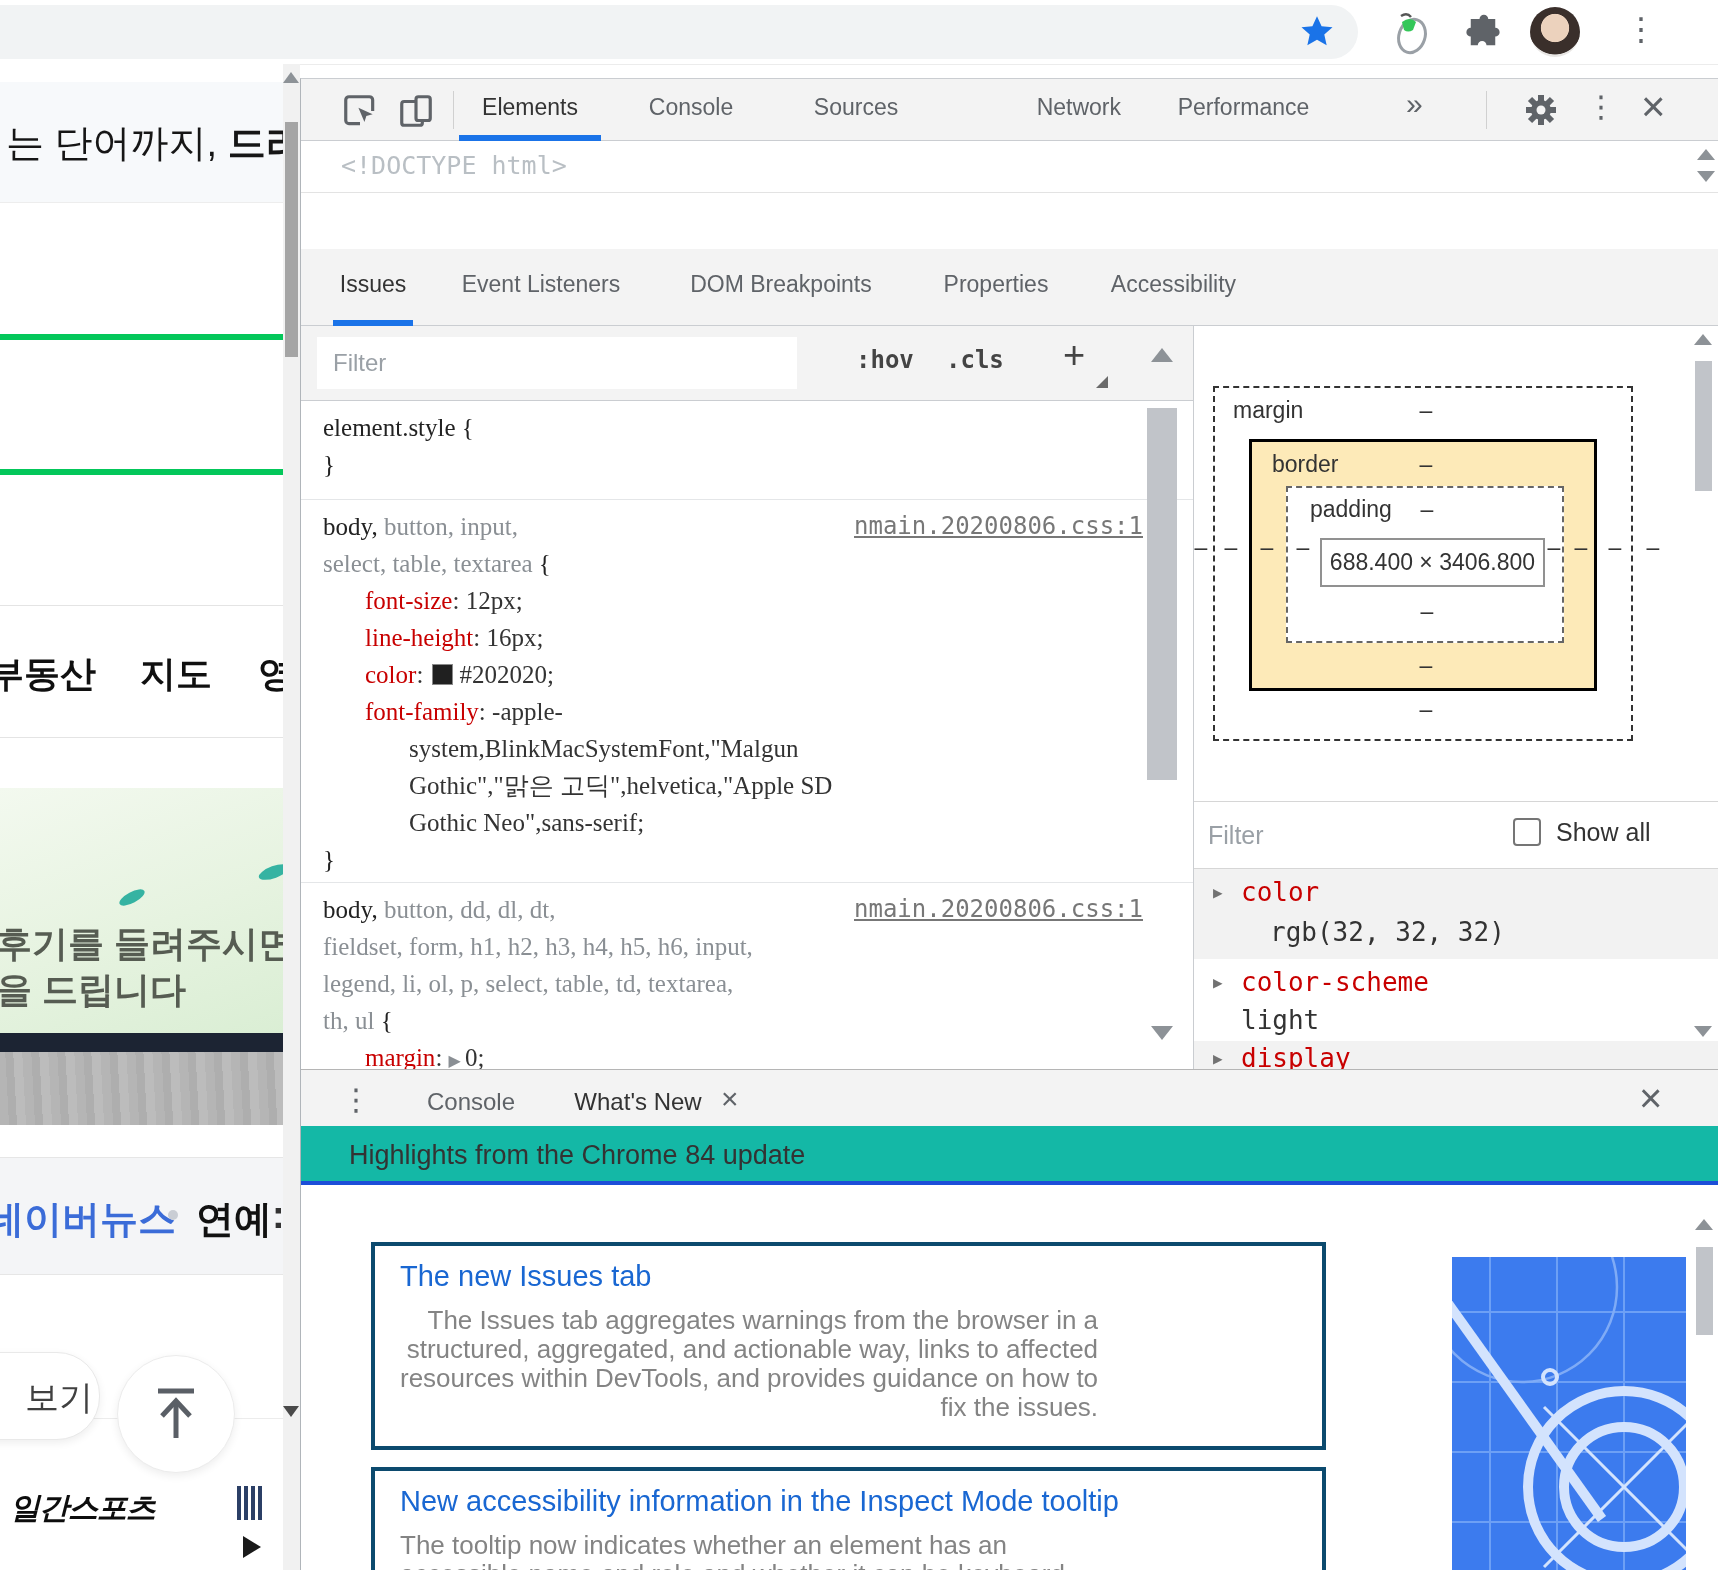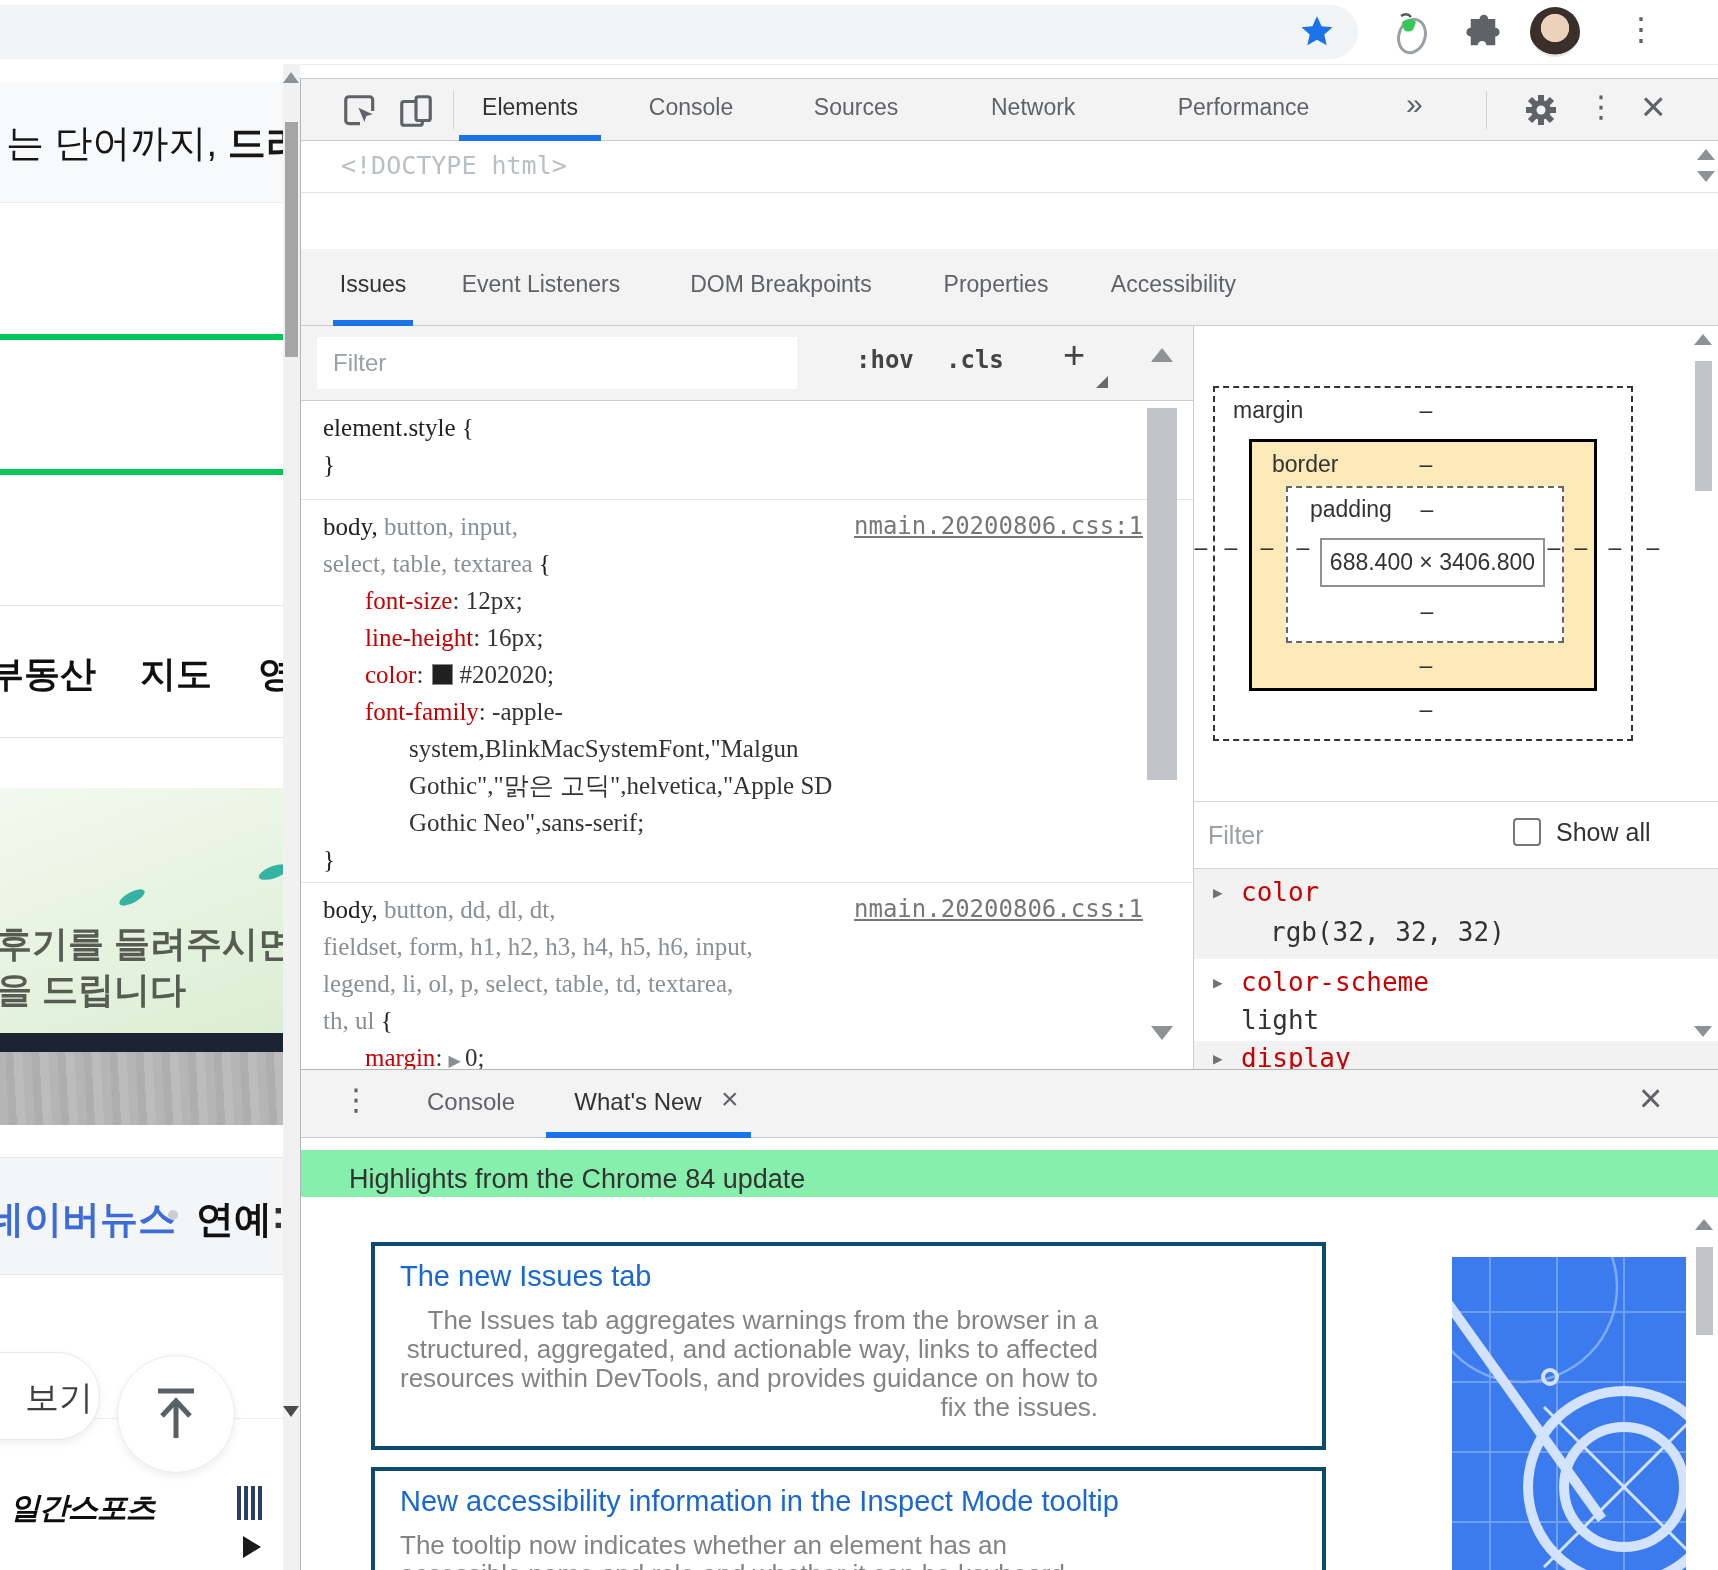--- a/index.html
+++ b/index.html
@@ -111,21 +111,21 @@
       <path fill="#5f6368" d="M11 10l9 4-4 1.2L14.8 19z"></path>
     </svg>
     <svg class="a" style="left:96px;top:13px;" width="38" height="38" viewBox="0 0 24 24">
       <rect x="3" y="6" width="13" height="15" rx="1.5" fill="none" stroke="#5f6368" stroke-width="2"></rect>
       <rect x="12" y="3" width="9" height="15" rx="1.5" fill="#f3f3f3" stroke="#5f6368" stroke-width="2"></rect>
     </svg>
     <div class="a" style="left:152px;top:12px;width:1px;height:38px;background:#d0d0d0;"></div>
     <div class="a tab active" style="left:158px;top:15px;width:142px;text-align:center;">Elements</div>
     <div class="a tab" style="left:330px;top:15px;width:120px;text-align:center;">Console</div>
     <div class="a tab" style="left:495px;top:15px;width:120px;text-align:center;">Sources</div>
-    <div class="a tab" style="left:690px;top:15px;width:130px;text-align:left;">Network</div>
+    <div class="a tab" style="left:690px;top:15px;width:130px;text-align:right;">Network</div>
     <div class="a tab" style="left:855px;top:15px;width:175px;text-align:center;">Performance</div>
     <div class="a" style="left:1105px;top:8px;font-size:30px;color:#5f6368;">»</div>
     <div class="a" style="left:1185px;top:12px;width:1px;height:38px;background:#d0d0d0;"></div>
     <svg class="a" style="left:1222px;top:13px;" width="36" height="36" viewBox="0 0 36 36">
       <g stroke="#5f6368" stroke-width="6">
         <line x1="18" y1="3" x2="18" y2="33"></line>
           <line x1="3" y1="18" x2="33" y2="18"></line>
         <line x1="7" y1="7" x2="29" y2="29"></line>
           <line x1="29" y1="7" x2="7" y2="29"></line>
       </g>
@@ -256,21 +256,21 @@
 
   <div class="a" style="left:0;top:990px;width:1418px;height:502px;background:#fff;border-top:1px solid #b5b5b5;box-sizing:border-box;">
     <div class="a" style="left:0;top:0;width:1418px;height:68px;background:#f3f3f3;border-bottom:1px solid #cacdd1;box-sizing:border-box;">
       <span class="a" style="left:40px;top:12px;font-size:30px;color:#5f6368;">⋮</span>
       <span class="a tab" style="left:110px;top:18px;width:120px;font-size:24px;text-align:center;">Console</span>
       <span class="a tab active" style="left:262px;top:18px;width:150px;font-size:24px;text-align:center;">What's New</span>
       <span class="a" style="left:420px;top:12px;font-size:30px;color:#5f6368;">×</span>
       <div class="a underline" style="left:245px;top:62px;width:205px;"></div>
       <span class="a" style="left:1338px;top:6px;font-size:40px;color:#5f6368;">×</span>
     </div>
-    <div class="a" style="left:0;top:80px;width:1418px;height:59px;background:#86efac;border-bottom:6px solid #1d4ed8;box-sizing:border-box;">
+    <div class="a" style="left:0;top:56px;width:1418px;height:59px;background:#14b8a6;border-bottom:4px solid #1d4ed8;box-sizing:border-box;">
       <span class="a" style="left:48px;top:14px;font-size:27px;color:#333;">Highlights from the Chrome 84 update</span>
     </div>
     <div class="a" style="left:0;top:127px;width:1418px;height:375px;overflow:hidden;background:#fff;">
       <div class="a card" style="left:70px;top:45px;width:955px;height:208px;box-sizing:border-box;">
         <div class="a card-title" style="left:25px;top:14px;">The new Issues tab</div>
         <div class="a card-body" style="left:25px;top:60px;text-align:right;">
           <div>The Issues tab aggregates warnings from the browser in a</div>
           <div>structured, aggregated, and actionable way, links to affected</div>
           <div>resources within DevTools, and provides guidance on how to</div>
           <div>fix the issues.</div>

